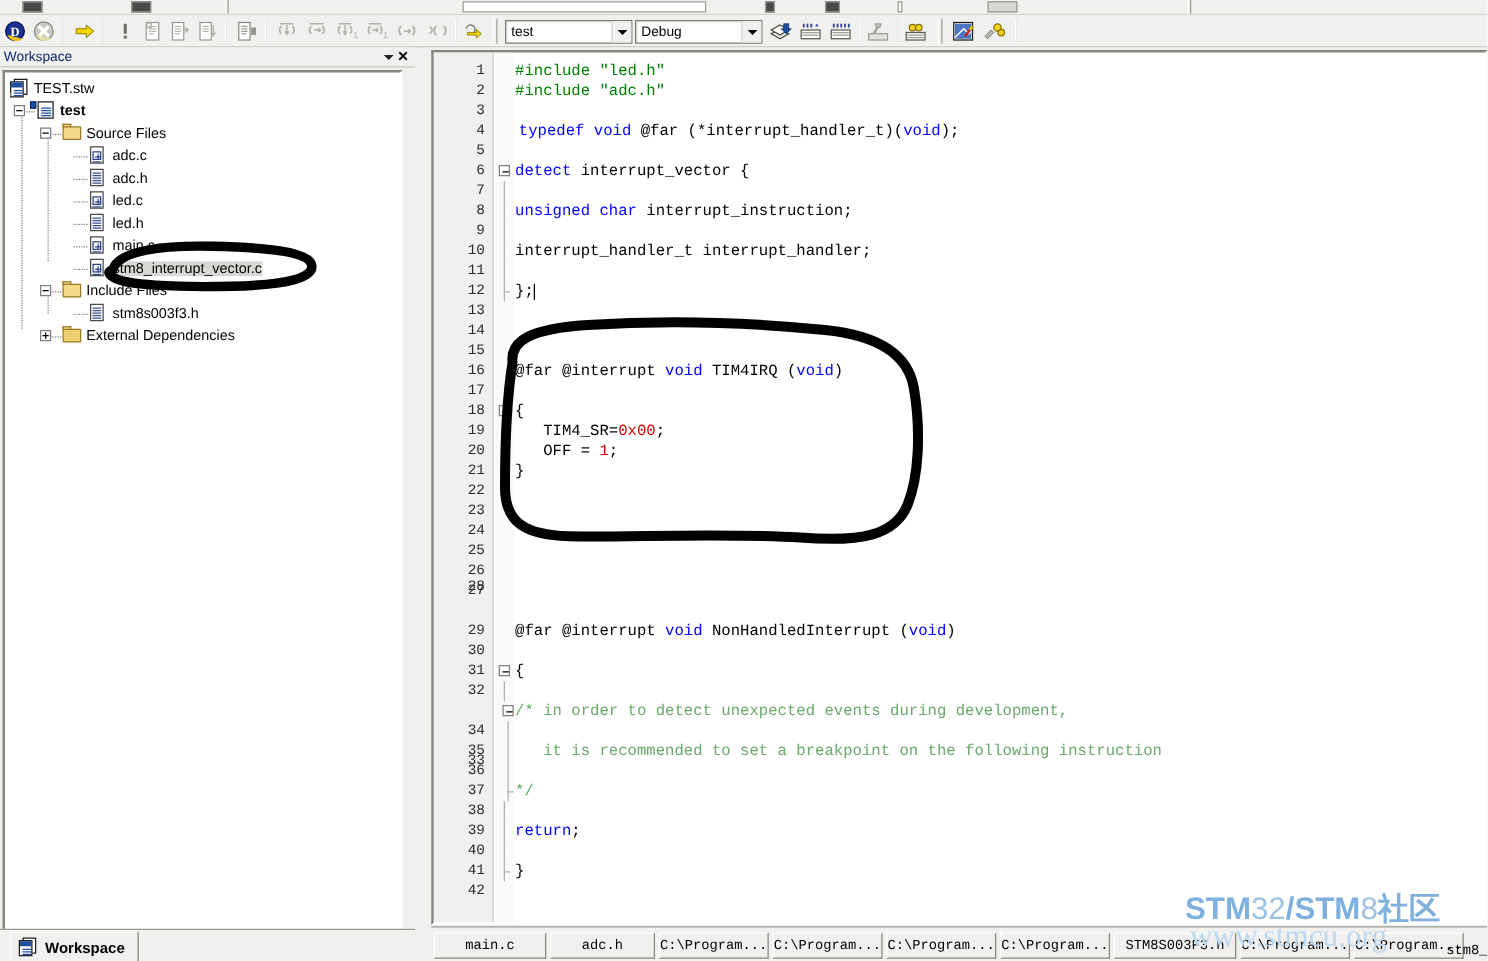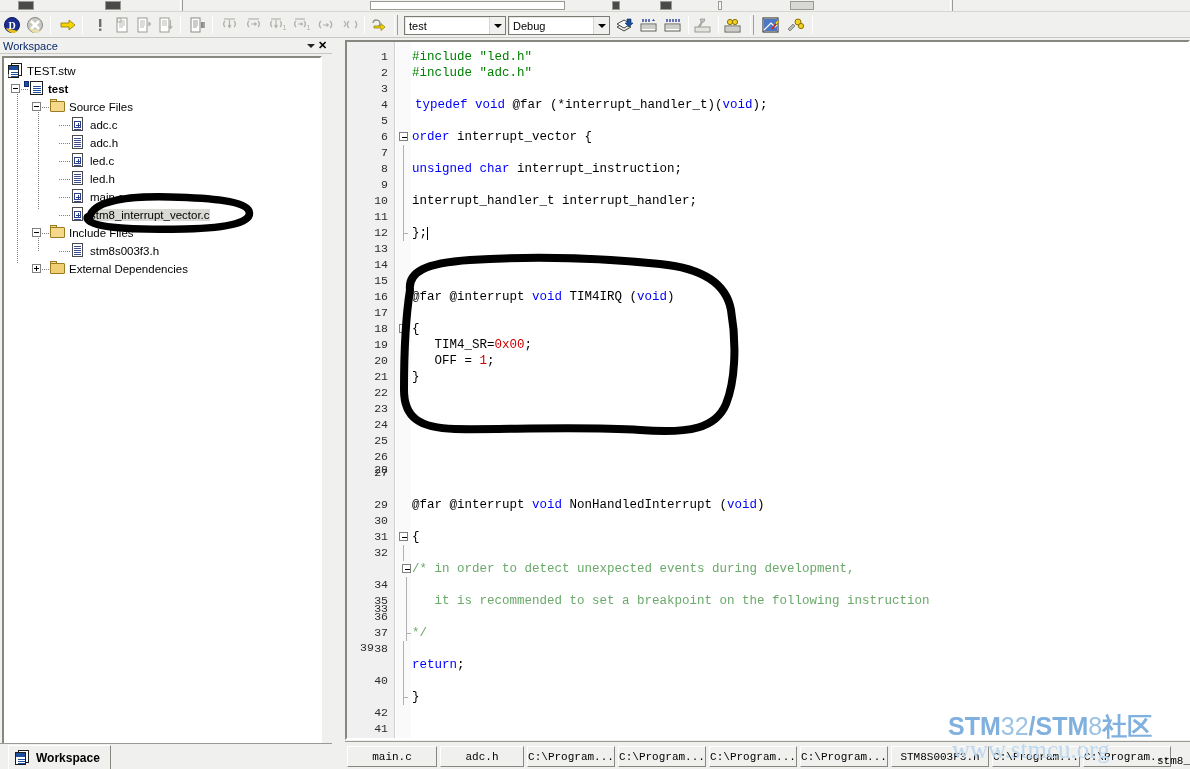--- a/index.html
+++ b/index.html
@@ -605,23 +605,23 @@
         <div class="ln-num" style="top: 455px;">29</div>
         <div class="ln-num" style="top: 471px;">30</div>
         <div class="ln-num" style="top: 487px;">31</div>
         <div class="ln-num" style="top: 503px;">32</div>
         <div class="ln-num" style="top: 519px; margin-top: 40px;">33</div>
         <div class="ln-num" style="top: 535px;">34</div>
         <div class="ln-num" style="top: 551px;">35</div>
         <div class="ln-num" style="top: 567px;">36</div>
         <div class="ln-num" style="top: 583px;">37</div>
         <div class="ln-num" style="top: 599px;">38</div>
-        <div class="ln-num" style="top: 598px; text-align: center;">39</div>
+        <div class="ln-num" style="top: 615px;">39</div>
         <div class="ln-num" style="top: 631px;">40</div>
-        <div class="ln-num" style="top: 647px; margin-top: 32px;">41</div>
+        <div class="ln-num" style="top: 647px;">41</div>
         <div class="ln-num" style="top: 663px;">42</div>
       </div>
     <div id="fold-col">
         <div class="fold-box" style="top: 90px; left: 3px;"></div>
         <div class="fold-line" style="top: 103px; height: 16px; left: 7px;"></div>
         <div class="fold-line" style="top: 119px; height: 16px; left: 7px;"></div>
         <div class="fold-line" style="top: 135px; height: 16px; left: 7px;"></div>
         <div class="fold-line" style="top: 151px; height: 16px; left: 7px;"></div>
         <div class="fold-line" style="top: 167px; height: 16px; left: 7px;"></div>
         <div class="fold-line" style="top: 183px; height: 16px; left: 7px;"></div>
@@ -642,21 +642,21 @@
         <div class="fold-line" style="top: 599px; height: 16px; left: 7px;"></div>
         <div class="fold-line" style="top: 615px; height: 16px; left: 7px;"></div>
         <div class="fold-line" style="top: 631px; height: 16px; left: 7px;"></div>
         <div class="fold-line" style="top: 647px; height: 16px; left: 7px;"></div>
         <div class="fold-end" style="top: 655px; left: 7px; width: 5px;"></div>
       </div>
     <div id="code-col">
         <div class="code-line" style="top: 7px; left: 1px;"><span class="pre">#include </span><span class="str">"led.h"</span></div>
         <div class="code-line" style="top: 23px; left: 1px;"><span class="pre">#include </span><span class="str">"adc.h"</span></div>
         <div class="code-line" style="top: 55px; left: 4px; text-align: center;"><span class="kw">typedef </span><span class="kw">void </span><span>@far (*interrupt_handler_t)(</span><span class="kw">void</span><span>);</span></div>
-        <div class="code-line" style="top: 87px; left: 1px;"><span class="kw">order </span><span>interrupt_vector {</span></div>
+        <div class="code-line" style="top: 87px; left: 1px;"><span class="kw">detect </span><span>interrupt_vector {</span></div>
         <div class="code-line" style="top: 119px; left: 1px;"><span class="kw">unsigned </span><span class="kw">char </span><span>interrupt_instruction;</span></div>
         <div class="code-line" style="top: 151px; left: 1px;"><span>interrupt_handler_t interrupt_handler;</span></div>
         <div class="code-line" style="top: 183px; left: 1px;"><span>};</span></div>
         <div class="code-line" style="top: 247px; left: 1px;"><span>@far @interrupt </span><span class="kw">void</span><span> TIM4IRQ (</span><span class="kw">void</span><span>)</span></div>
         <div class="code-line" style="top: 279px; left: 1px;"><span>{</span></div>
         <div class="code-line" style="top: 295px; left: 1px;"><span>   TIM4_SR=</span><span class="num">0x00</span><span>;</span></div>
         <div class="code-line" style="top: 311px; left: 1px;"><span>   OFF = </span><span class="num">1</span><span>;</span></div>
         <div class="code-line" style="top: 327px; left: 1px;"><span>}</span></div>
         <div class="code-line" style="top: 455px; left: 1px;"><span>@far @interrupt </span><span class="kw">void</span><span> NonHandledInterrupt (</span><span class="kw">void</span><span>)</span></div>
         <div class="code-line" style="top: 487px; left: 1px;"><span>{</span></div>

